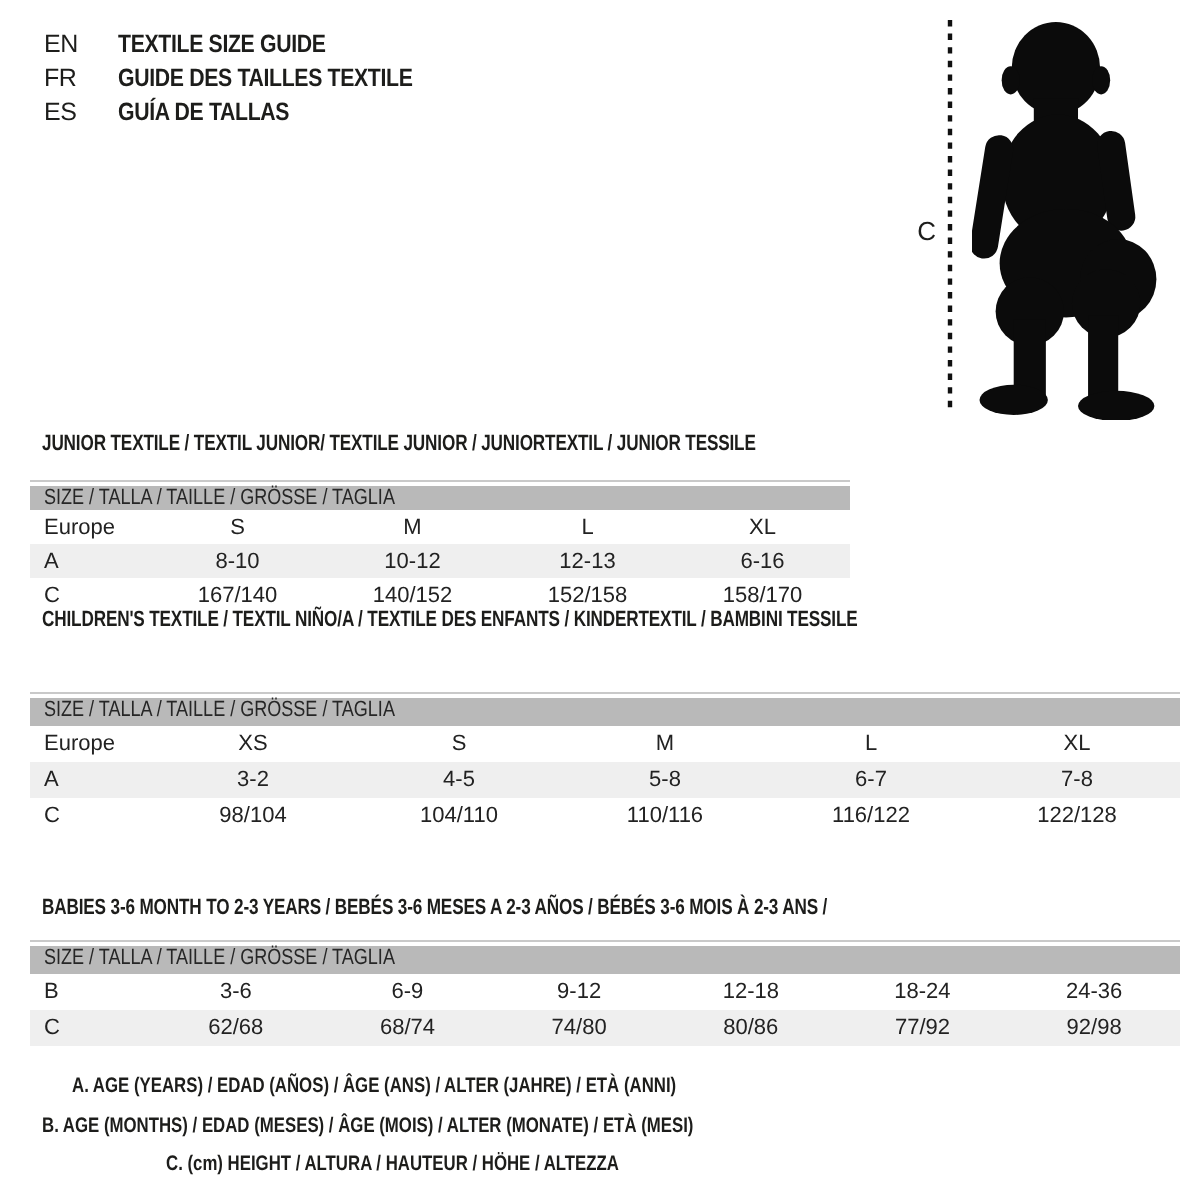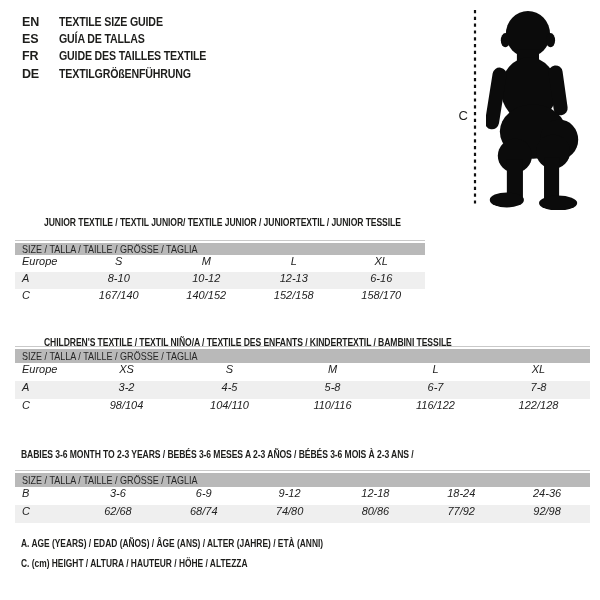--- a/index.html
+++ b/index.html
@@ -20,77 +20,73 @@
   
   .cx78,.cx80,.cx82,.cx85{display:inline-block;transform-origin:0 50%;white-space:nowrap;}
   .cx78{transform:scaleX(0.78);}
   .cx80{transform:scaleX(0.80);}
   .cx82{transform:scaleX(0.82);}
   .cx85{transform:scaleX(0.85);}
 
   
   #lang-header{top:13px;left:22px;}
   .lang-row{display:flex;height:17.4px;align-items:center;}
-  .lang-code{width:37px;font-weight:bold;font-size:12.5px;letter-spacing:-0.2px;}
+  .lang-code{width:37px;font-weight:normal;font-size:12.5px;letter-spacing:-0.2px;}
   .lang-title{font-weight:bold;font-size:12.5px;letter-spacing:-0.2px;}
 
   
   #measure-line{left:473px;top:10px;width:4px;height:196px;}
   #height-letter{left:452px;top:108px;width:16px;font-size:13px;text-align:right;}
   #baby{left:486px;top:9px;}
 
   
   .sec-head{left:21px;}
   #head-0{top:216px;}
-  #head-1{top:336px;}
+  #head-1{top:304px;}
   #head-2{top:424px;margin-top:24px;}
   .head-line{height:19px;line-height:13px;font-weight:bold;font-size:11px;letter-spacing:-0.1px;}
-  #head-0 .head-line,#head-1 .head-line{height:13px;margin-left:23px;}
+  #head-0 .head-line,#head-1 .head-line{height:13px;}
 
   
   .tbl{left:15px;}
   #tbl-0{top:240px;width:410px;}
   #tbl-1{top:346px;width:575px;}
   #tbl-2{top:470px;width:575px;}
   .tbl-topline{height:1px;background:var(--hairline);margin-bottom:2px;}
-  .tbl-bar{background:var(--bar);display:flex;align-items:center;padding-left:7px;}
+  .tbl-bar{background:var(--bar);display:flex;align-items:flex-start;padding-left:7px;}
   #tbl-0 .tbl-bar{height:12px;}
   #tbl-1 .tbl-bar,#tbl-2 .tbl-bar{height:14px;}
   .bar-label{font-size:11px;color:#262626;}
-  .tbl-row{display:flex;font-style:italic;}
+  .tbl-row{display:flex;align-items:center;}
   #tbl-0 .tbl-row{height:17px;}
   #tbl-1 .tbl-row,#tbl-2 .tbl-row{height:18px;}
   .tbl-row.stripe{background:var(--stripe);}
   .cell{font-size:11px;color:#222;}
   .cell.lab{width:60px;padding-left:7px;box-sizing:border-box;}
   .cell.val{flex:1;text-align:center;}
 
   
   #footnotes{top:537px;left:21px;}
-  .fn-line{height:19.5px;line-height:13px;font-weight:bold;font-size:10.5px;}
+  .fn-line{height:19.5px;line-height:13px;font-weight:bold;font-size:10.5px;text-align:center;}
 </style>
 </head>
 <body>
 
 <div id="lang-header" class="abs">
     <div class="lang-row">
       <span class="lang-code">EN</span>
       <span class="lang-title cx85">TEXTILE SIZE GUIDE</span>
     </div>
     <div class="lang-row">
+      <span class="lang-code">FR</span>
+      <span class="lang-title cx85">GUIDE DES TAILLES TEXTILE</span>
+    </div>
+    <div class="lang-row">
       <span class="lang-code">ES</span>
       <span class="lang-title cx85">GUÍA DE TALLAS</span>
-    </div>
-    <div class="lang-row">
-      <span class="lang-code">FR</span>
-      <span class="lang-title cx85">GUIDE DES TAILLES TEXTILE</span>
-    </div>
-    <div class="lang-row">
-      <span class="lang-code">DE</span>
-      <span class="lang-title cx85">TEXTILGRÖßENFÜHRUNG</span>
     </div>
   </div>
 
 <div id="measure-line" class="abs">
   <svg width="4" height="196">
     <line x1="2" y1="0" x2="2" y2="196" stroke="#101010" stroke-width="2.2" stroke-dasharray="3.2 3.6"></line>
   </svg>
 </div>
 <span id="height-letter" class="abs">C</span>
 <div id="baby" class="abs">
@@ -201,14 +197,15 @@
       <div class="cell val">68/74</div>
       <div class="cell val">74/80</div>
       <div class="cell val">80/86</div>
       <div class="cell val">77/92</div>
       <div class="cell val">92/98</div>
     </div>
   </div>
 
 <div id="footnotes" class="abs">
     <div class="fn-line"><span class="cx80">A. AGE (YEARS) / EDAD (AÑOS) / ÂGE (ANS) / ALTER (JAHRE) / ETÀ (ANNI)</span></div>
+    <div class="fn-line"><span class="cx80">B. AGE (MONTHS) / EDAD (MESES) / ÂGE (MOIS) / ALTER (MONATE) / ETÀ (MESI)</span></div>
     <div class="fn-line"><span class="cx80">C. (cm) HEIGHT / ALTURA / HAUTEUR / HÖHE / ALTEZZA</span></div>
   </div>
 
 </body></html>

